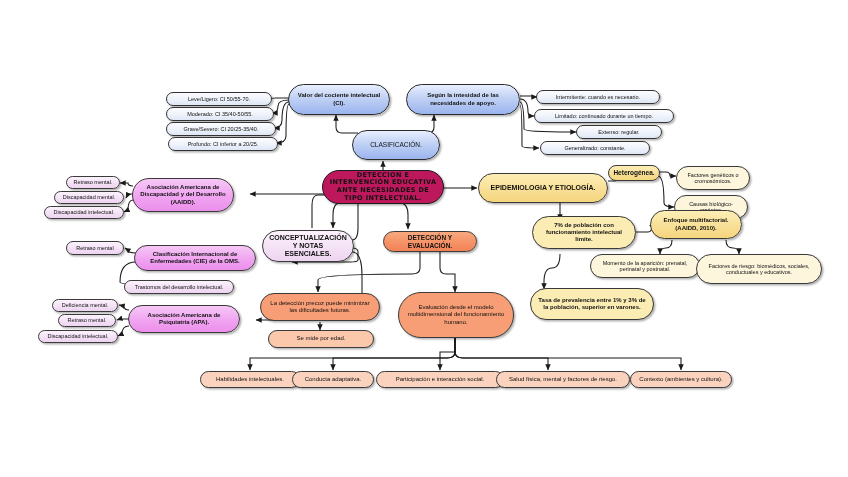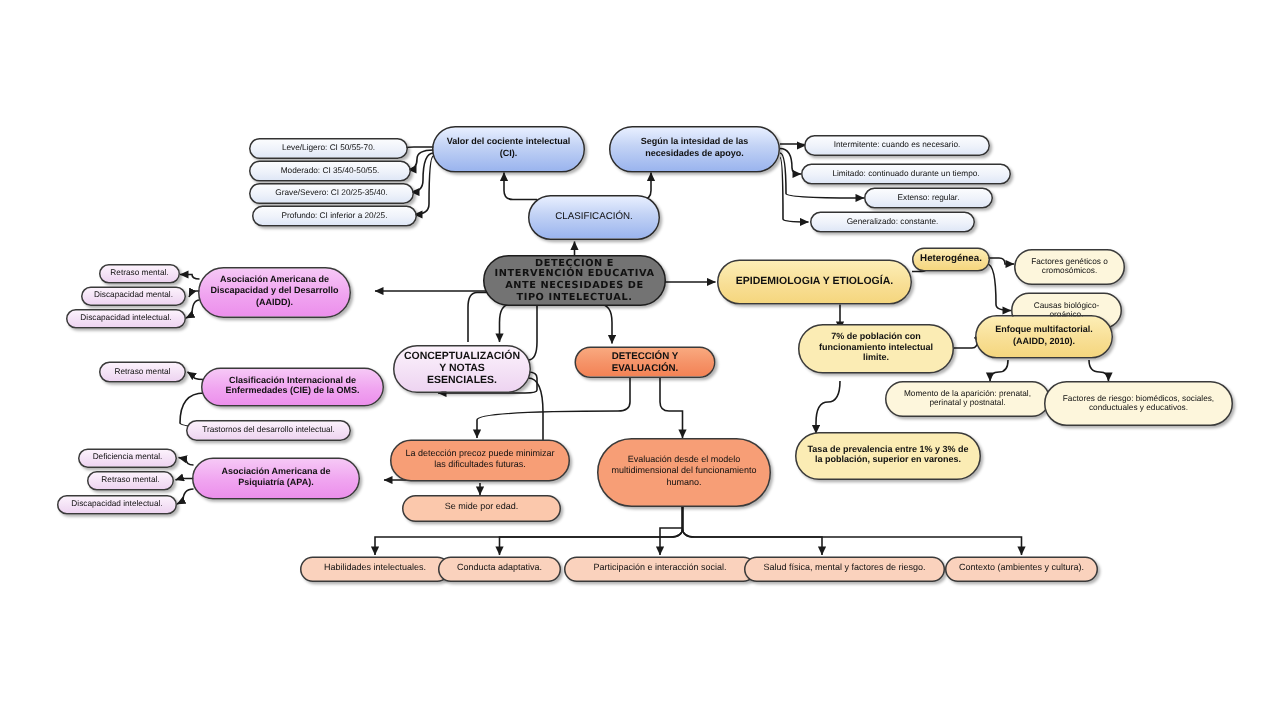--- a/index.html
+++ b/index.html
@@ -29,21 +29,21 @@
   .blue{
     background:linear-gradient(to bottom,#e8efff 0%,#c3d3f5 42%,#9ab4ee 100%);
     border-color:#2b2b2b;
   }
   .blue-bold{font-weight:bold;}
   .bluepale{
     background:linear-gradient(to bottom,#fbfcfe 0%,#eef2fa 55%,#dfe7f6 100%);
     border-color:#333;
   }
   .center{
-    background:#737373;
+    background:#be185d;
     border-color:#1d1d1d;
     border-width:1.4px;
     font-weight:bold;
     letter-spacing:.4px;
     font-family:"DejaVu Sans", sans-serif;
     font-variant:small-caps;
   }
   .yellow{
     background:linear-gradient(to bottom,#fdeeb6 0%,#f8df96 55%,#f5d67e 100%);
     border-color:#3a3a3a;

